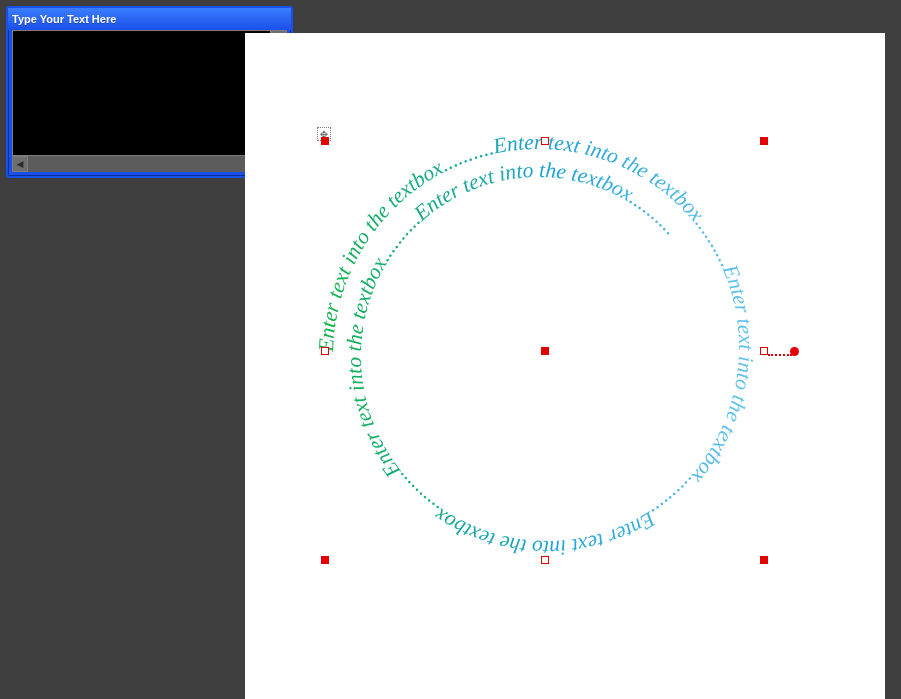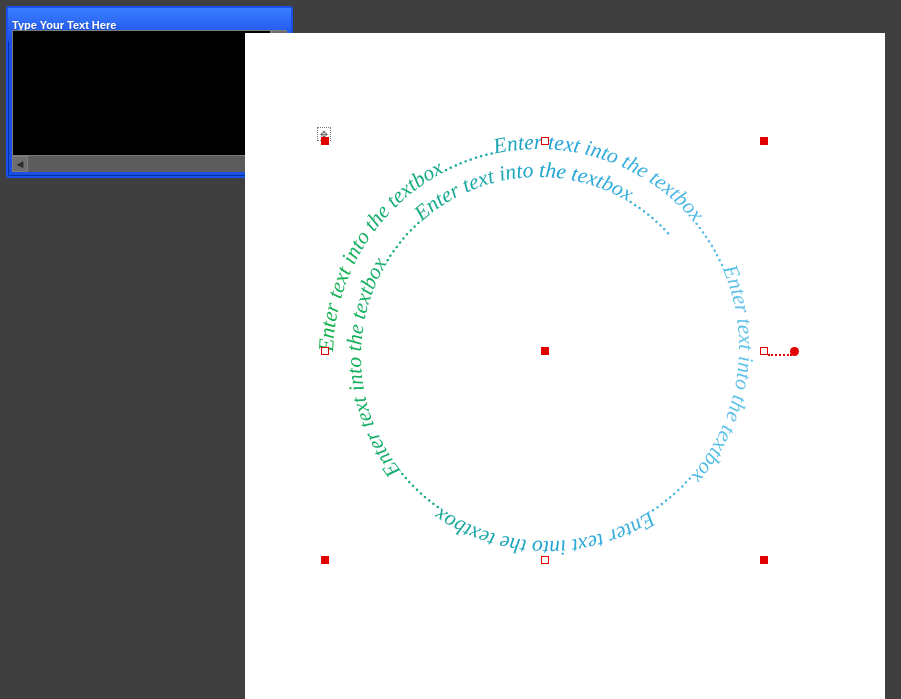--- a/index.html
+++ b/index.html
@@ -20,21 +20,21 @@
     top: 6px;
     width: 283px;
     height: 168px;
     border: 2px solid #1a4fe8;
     border-radius: 3px;
     background: #1a4fe8;
     box-shadow: 0 0 0 1px #0030a0 inset;
   }
   .dialog-titlebar {
     height: 18px;
-    padding: 8px 4px;
+    padding: 2px 4px;
     display: flex;
     align-items: center;
     background: linear-gradient(#3a7dff, #1a4fe8);
   }
   .dialog-title {
     color: #ffffff;
     font-size: 11px;
     font-weight: bold;
     text-shadow: 0 1px 1px rgba(0,0,0,.3);
   }

